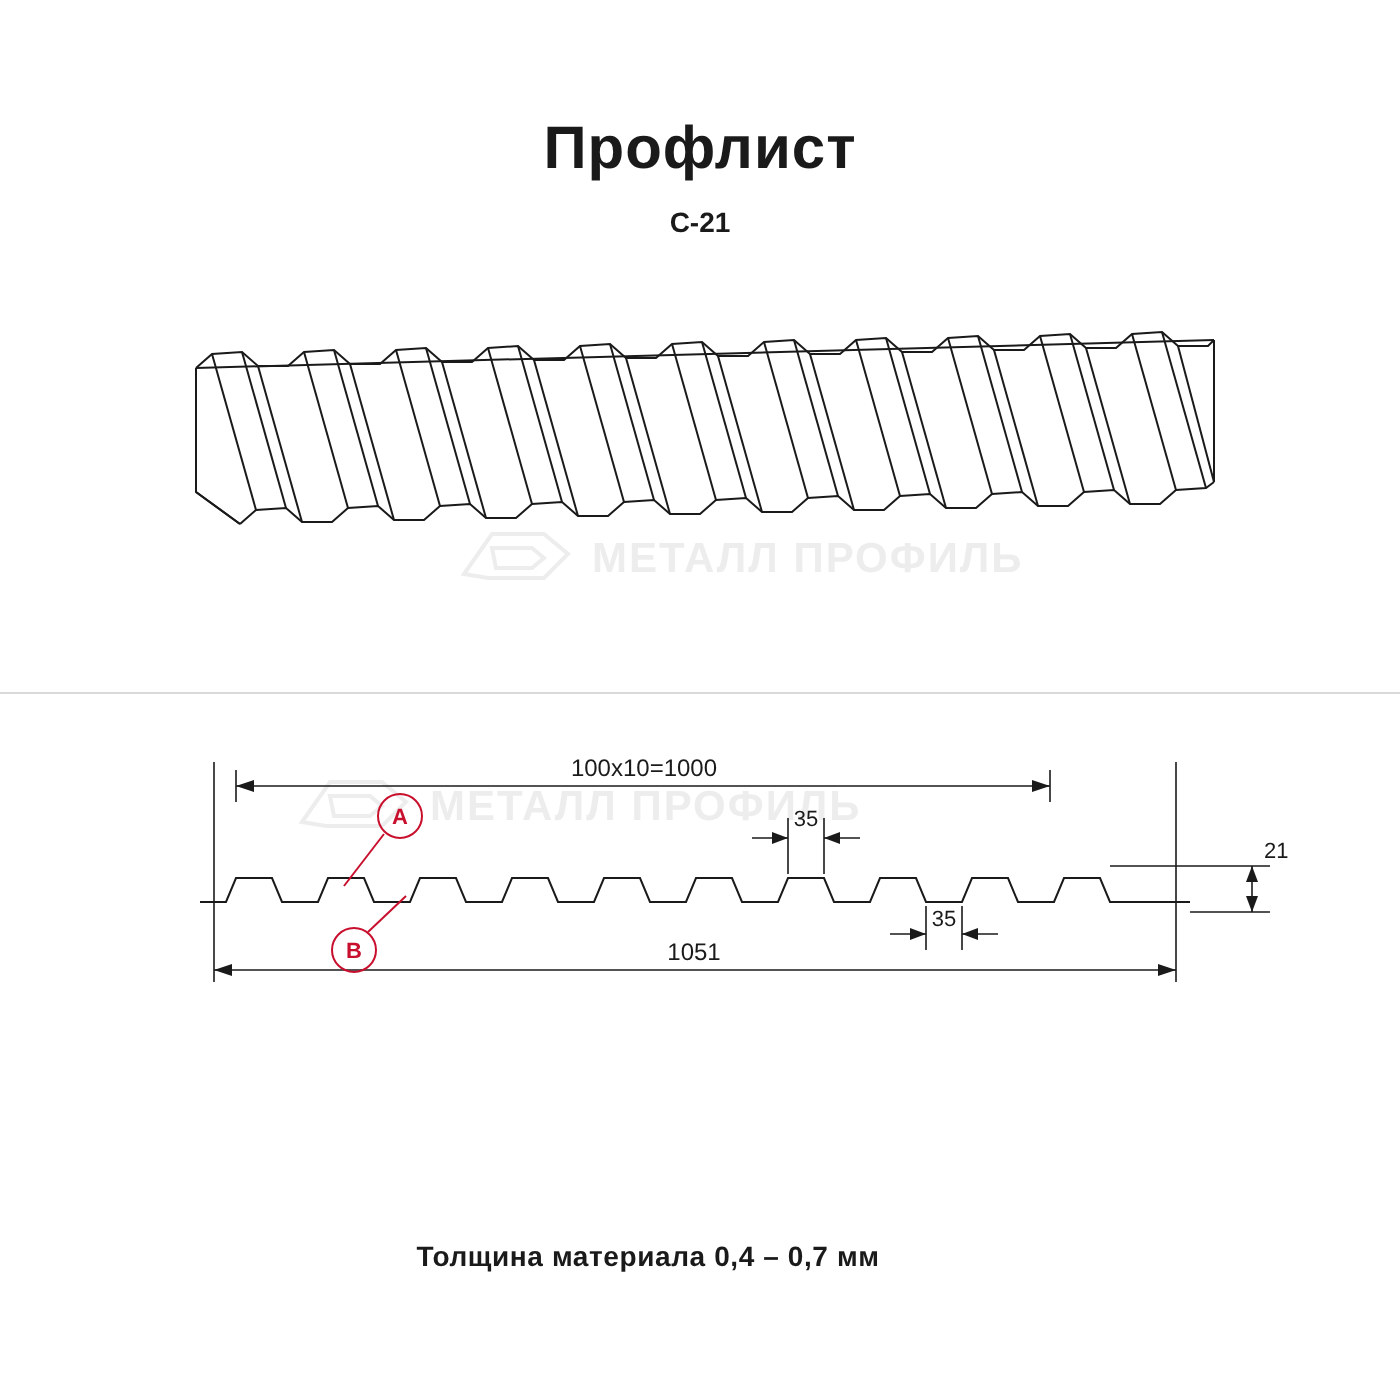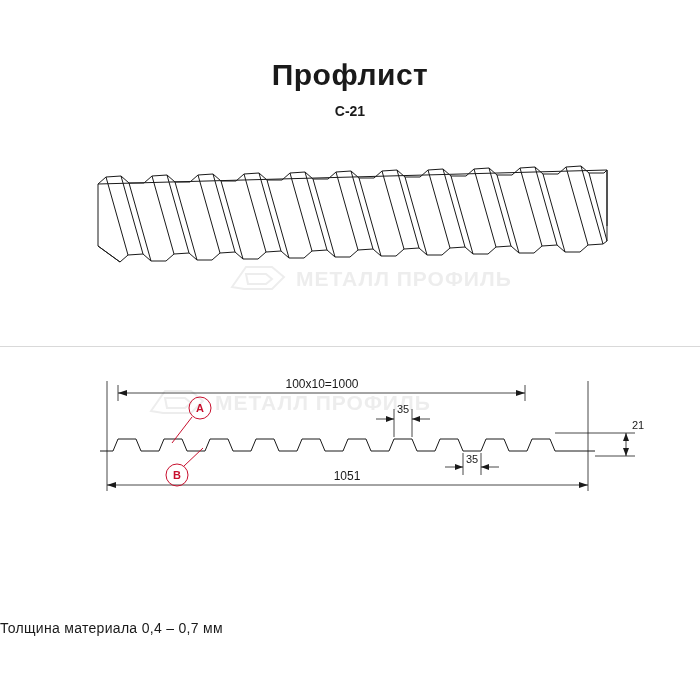--- a/index.html
+++ b/index.html
@@ -77,22 +77,23 @@
     top: 363px;
     left: 60px;
     width: 600px;
     height: 150px;
   }
   .footer-note {
     position: absolute;
     top: 620px;
     left: 0;
     width: 648px;
+    text-align: center;
     font-size: 14px;
-    font-weight: normal;
+    font-weight: bold;
     letter-spacing: 0.3px;
   }
   svg { display: block; overflow: visible; }
   .ln { stroke: #1a1a1a; fill: none; }
   .thin { stroke-width: 1; }
   .dim { stroke: #1a1a1a; stroke-width: 0.8; fill: none; }
   .dimtxt { font-family: "Liberation Sans", sans-serif; font-size: 11px; fill: #1a1a1a; }
   .dimtxt-lg { font-family: "Liberation Sans", sans-serif; font-size: 12px; fill: #1a1a1a; }
   .redln { stroke: #c8102e; stroke-width: 1; fill: none; }
   .redtxt { font-family: "Liberation Sans", sans-serif; font-size: 11px; font-weight: bold; fill: #c8102e; }

